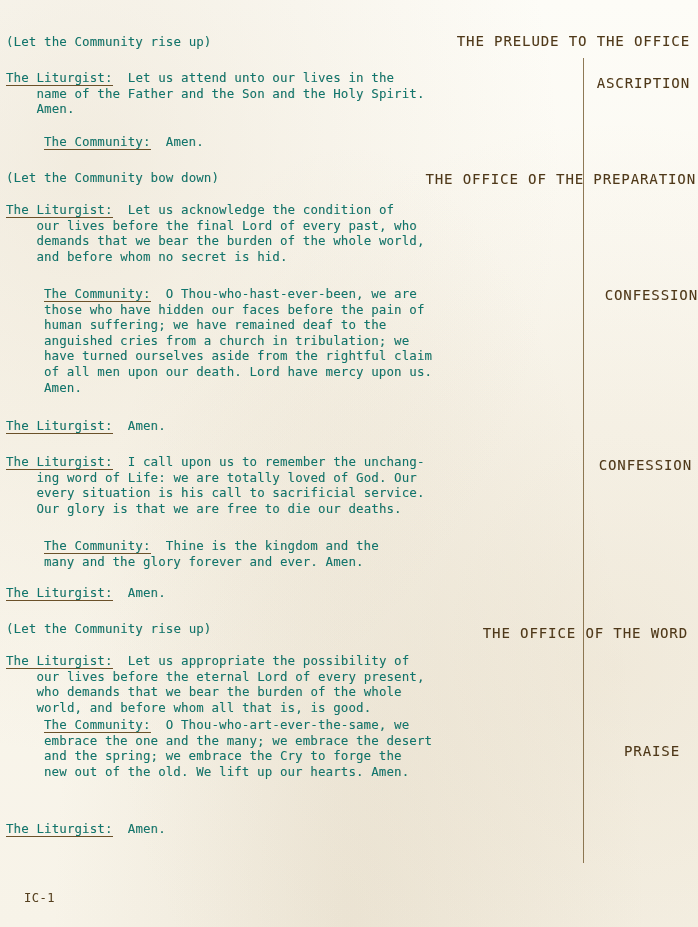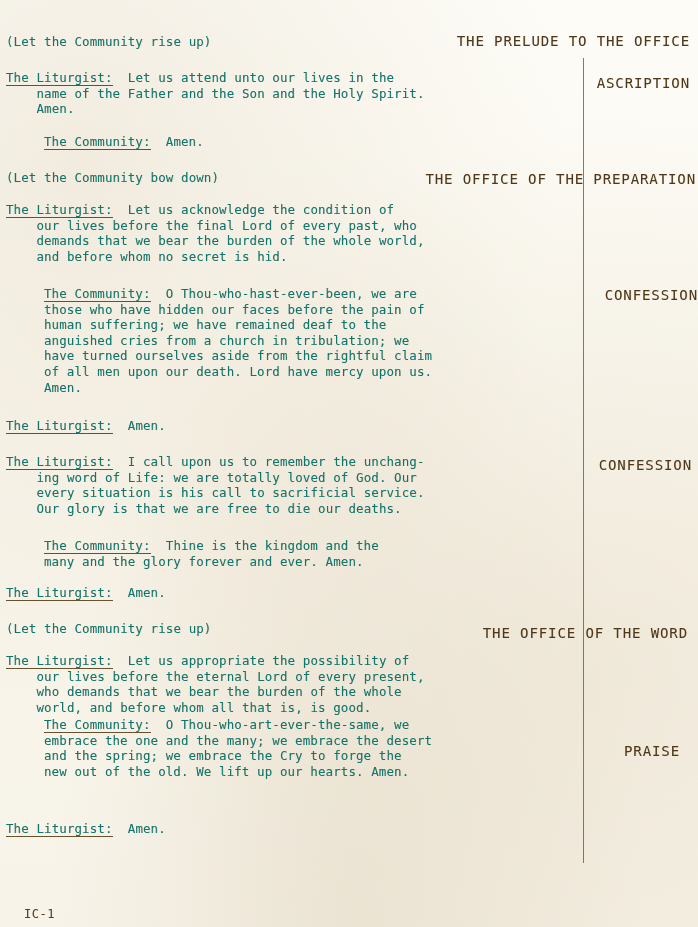--- a/index.html
+++ b/index.html
@@ -78,21 +78,21 @@
     font-size: 14px;
     line-height: 15.6px;
     letter-spacing: 0.9px;
     color: #4e3819;
     white-space: nowrap;
   }
 
   .footer {
     position: absolute;
     left: 24px;
-    bottom: 6px;
+    bottom: 22px;
     font-size: 12px;
     color: #55401f;
     letter-spacing: .5px;
   }
 
   
   .tw, .rlab, .title, .footer {
     text-shadow: 0.35px 0.25px 0 rgba(120,90,50,0.28);
   }
 </style>

